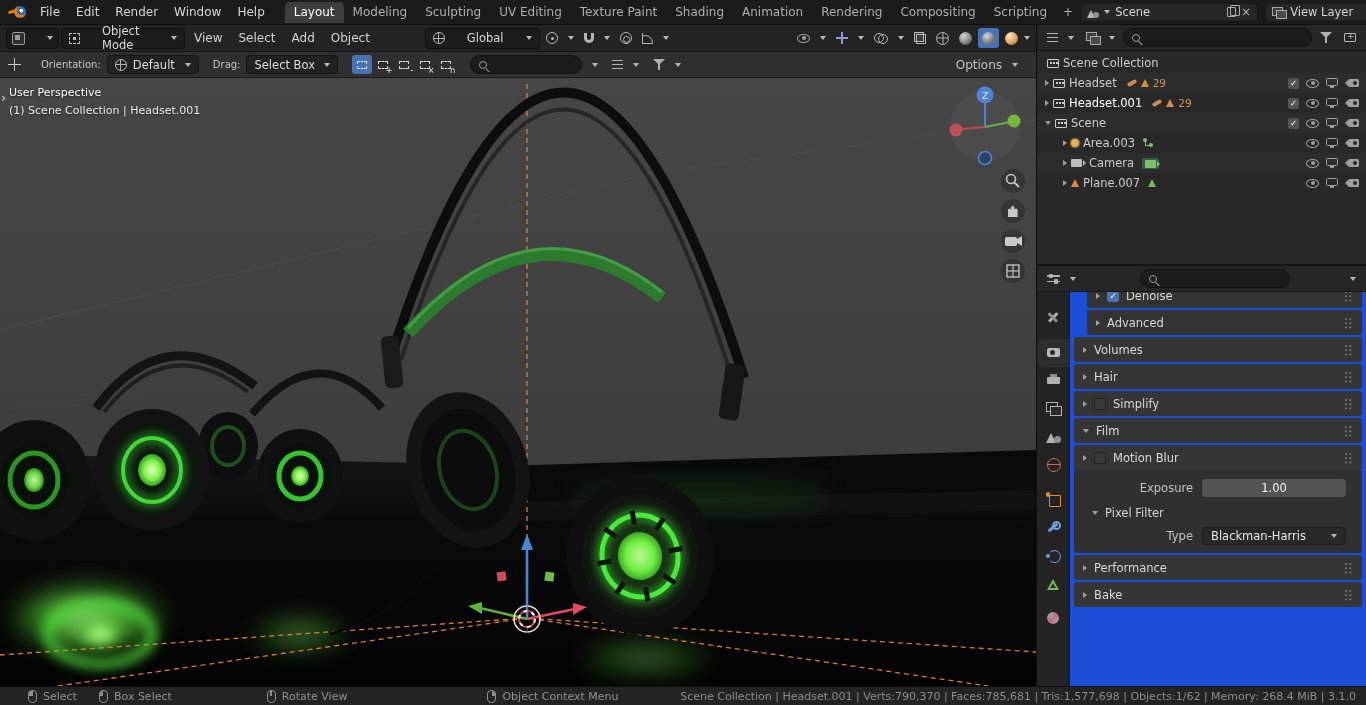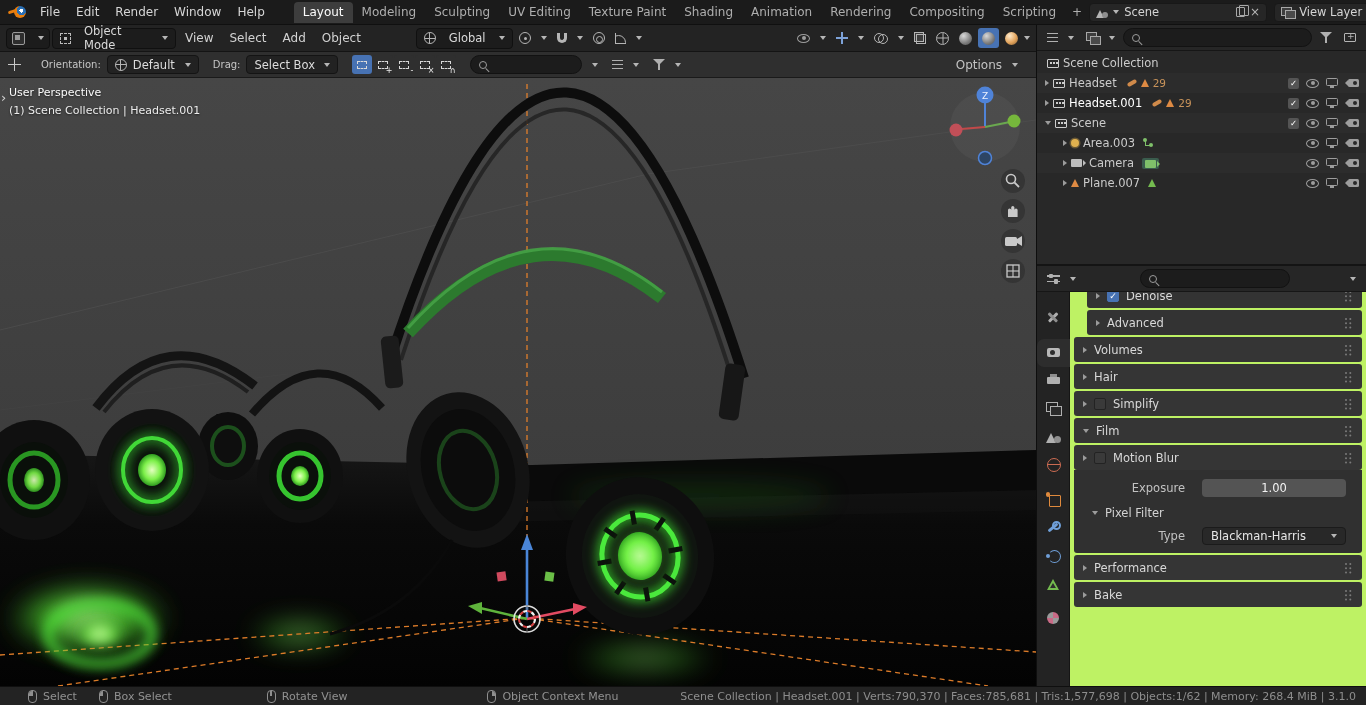--- a/index.html
+++ b/index.html
@@ -5,21 +5,21 @@
 *{margin:0;padding:0;box-sizing:border-box}
 html,body{width:1366px;height:705px;overflow:hidden;background:#111}
 body{font-family:"DejaVu Sans","Liberation Sans",sans-serif;font-size:12px;color:#c3c3c3}
 .app{width:1366px;height:705px;display:flex;flex-direction:column}
 
 .topbar{height:25px;flex:none;background:#1b1b1b;display:flex;align-items:center;padding:0 4px;border-bottom:1px solid #101010}
 .blender-logo{width:18px;height:12px;margin:0 6px 0 4px;position:relative;flex:none}
 .blender-logo::before{content:"";position:absolute;right:0;top:0;width:12px;height:12px;border-radius:50%;background:radial-gradient(circle at 62% 38%,#ffffff 0 2px,#2a6fb4 2px 4.5px,#e87d0d 4.5px)}
 .blender-logo::after{content:"";position:absolute;left:0;top:4px;width:9px;height:3px;background:#e87d0d;border-radius:2px;transform:rotate(-18deg)}
 .menu-item{padding:3px 8px;color:#d6d6d6;border-radius:3px;white-space:nowrap}
-.ws-wrap{display:flex;margin-left:21px;align-items:center}
+.ws-wrap{display:flex;margin-left:12px;align-items:center}
 .ws-tab{padding:3px 9px 4px;color:#aeaeae;border-radius:4px 4px 0 0;white-space:nowrap}
 .ws-tab.active{background:#3d3d3d;color:#fdfdfd}
 .ws-add{padding:2px 7px;color:#b0b0b0}
 .tb-right{margin-left:auto;display:flex;align-items:center;gap:7px;padding-right:3px}
 .id-widget{height:19px;background:#262626;border:1px solid #181818;border-radius:4px;display:flex;align-items:center;padding:0 6px;gap:5px;color:#d5d5d5;font-size:11.5px}
 .idw-sp{flex:1}
 
 .caret{width:0;height:0;border-left:3.5px solid transparent;border-right:3.5px solid transparent;border-top:4px solid #b6b6b6;flex:none}
 .tri-r{width:0;height:0;border-top:3.5px solid transparent;border-bottom:3.5px solid transparent;border-left:4.5px solid #9c9c9c;flex:none}
 .tri-d{width:0;height:0;border-left:3.5px solid transparent;border-right:3.5px solid transparent;border-top:4.5px solid #9c9c9c;flex:none}
@@ -37,21 +37,21 @@
 .i-mag::after{content:"";position:absolute;left:6px;top:6px;width:5px;height:1.3px;background:#9b9b9b;transform:rotate(45deg);transform-origin:0 0}
 .i-funnel{width:12px;height:11px;position:relative;flex:none}
 .i-funnel::before{content:"";position:absolute;left:0;top:0;border-left:6px solid transparent;border-right:6px solid transparent;border-top:6px solid #b0b0b0}
 .i-funnel::after{content:"";position:absolute;left:5px;top:5px;width:2px;height:6px;background:#b0b0b0}
 .i-list{width:11px;height:9px;display:flex;flex-direction:column;justify-content:space-between;flex:none}
 .i-list i{height:1.4px;background:#b0b0b0;display:block}
 .i-newcoll{width:12px;height:9px;border:1px solid #b5b5b5;border-radius:1px;position:relative;flex:none}
 .i-newcoll::after{content:"+";position:absolute;left:2px;top:-3px;font-size:9px;color:#b5b5b5}
 
 .vp-header{height:27px;flex:none;background:#232323;display:flex;align-items:center;padding:0 6px;gap:2px;border-bottom:1px solid #141414}
-.widget{height:21px;background:#1c1c1c;border:1px solid #101010;border-radius:4px;display:flex;align-items:center;padding:0 7px;gap:13px;color:#dadada;font-size:11.5px}
+.widget{height:21px;background:#1c1c1c;border:1px solid #101010;border-radius:4px;display:flex;align-items:center;padding:0 7px;gap:22px;color:#dadada;font-size:11.5px}
 .hmenu{padding:4px 7px;color:#d2d2d2}
 .icon-btn{height:21px;display:flex;align-items:center;padding:0 4px;border-radius:4px;gap:10px}
 .vph-right{margin-left:auto;display:flex;align-items:center;gap:2px}
 .i-editor3d{width:13px;height:13px;border:1px solid #9a9a9a;border-radius:2px;position:relative;background:#2e2e2e;flex:none}
 .i-editor3d::after{content:"";position:absolute;left:2px;top:2px;width:5px;height:5px;background:#9a9a9a}
 .i-objmode{width:11px;height:11px;border:1px dashed #bbbbbb;position:relative;flex:none}
 .i-objmode::after{content:"";position:absolute;left:3px;top:3px;width:3px;height:3px;background:#bbbbbb}
 .i-globe{width:12px;height:12px;border:1px solid #b5b5b5;border-radius:50%;position:relative;flex:none}
 .i-globe::before{content:"";position:absolute;left:0;right:0;top:4.5px;height:1px;background:#b5b5b5}
 .i-globe::after{content:"";position:absolute;left:4.5px;top:0;bottom:0;width:1px;background:#b5b5b5}
@@ -138,34 +138,34 @@
 .i-camrender{width:11px;height:8px;background:#9d9d9d;border-radius:1.5px;position:relative;flex:none;margin-left:3px}
 .i-camrender::before{content:"";position:absolute;left:-3.5px;top:1px;border-top:3px solid transparent;border-bottom:3px solid transparent;border-right:3.5px solid #9d9d9d}
 .i-camrender::after{content:"";position:absolute;right:2px;top:2px;width:4px;height:4px;border-radius:50%;background:#282828}
 
 .properties{flex:1;display:flex;flex-direction:column;min-height:0}
 .prop-main{flex:1;display:flex;min-height:0}
 .ptabs{width:33px;flex:none;background:#232323;display:flex;flex-direction:column;align-items:center;padding-top:12px;border-right:1px solid #151515}
 .ptab{width:33px;display:flex;justify-content:center;padding:6px 0 7px}
 .ptab.active{background:#2d2d2d;border-radius:7px 0 0 7px}
 .ptab.gap{margin-top:7px}
-.pbody{flex:1;background:#bef264;min-width:0;overflow:hidden;padding:2px 2px 0}
+.pbody{flex:1;background:#1d4ed8;min-width:0;overflow:hidden;padding:2px 2px 0}
 .panel{background:#353535;border-radius:3px;height:25px;display:flex;align-items:center;gap:7px;padding:0 9px;margin:2px 2px 0;color:#d9d9d9;font-size:11.5px}
 .panel.sub{margin-left:15px;background:#333333}
 .panel.cut{margin-top:-11px}
 .panel .dots{margin-left:auto}
 .panel .i-preset{margin-left:auto}
 .panel .i-preset + .dots{margin-left:10px}
 .dots{width:8px;height:12px;position:relative;flex:none}
 .dots::before{content:"";position:absolute;left:0;top:1px;width:2.3px;height:2.3px;border-radius:50%;background:#7b7b7b;box-shadow:0 4.3px 0 #7b7b7b,0 8.6px 0 #7b7b7b,4.3px 0 0 #7b7b7b,4.3px 4.3px 0 #7b7b7b,4.3px 8.6px 0 #7b7b7b}
 .i-preset{width:12px;height:9px;display:flex;flex-direction:column;justify-content:space-between;flex:none}
 .i-preset i{display:block;height:1.4px;background:#a8a8a8}
 .film-body{background:#303030;margin:0 2px;border-radius:0 0 3px 3px;padding:5px 0 6px}
 .prop-row{display:flex;align-items:center;height:25px;padding-right:16px}
-.prop-label{width:128px;text-align:right;padding-right:17px;color:#c2c2c2;font-size:11.5px;flex:none}
+.prop-label{width:128px;text-align:right;padding-right:9px;color:#c2c2c2;font-size:11.5px;flex:none}
 .slider{flex:1;height:18px;background:#545454;border-radius:4px;display:flex;align-items:center;justify-content:center;color:#f2f2f2;font-size:11.5px}
 .ddfield{flex:1;height:18px;background:#282828;border:1px solid #1b1b1b;border-radius:4px;display:flex;align-items:center;padding:0 8px;color:#e6e6e6;font-size:11.5px}
 .ddfield .caret{margin-left:auto}
 .subhead{display:flex;align-items:center;gap:7px;height:25px;padding:0 9px 0 18px;color:#d2d2d2;font-size:11.5px}
 .checkbox{width:12px;height:12px;border-radius:2px;background:#3a3a3a;border:1px solid #232323;flex:none}
 .checkbox.checked{background:#4772b3;border-color:#4772b3;color:#ffffff;font-size:9px;line-height:11px;text-align:center}
 .checkbox.checked::after{content:"✓"}
 .i-props{width:13px;height:11px;display:flex;flex-direction:column;justify-content:space-around;flex:none}
 .i-props i{position:relative;height:1.5px;background:#b0b0b0;display:block}
 .i-props i::after{content:"";position:absolute;top:-1.5px;width:4px;height:4.5px;border-radius:1px;background:#b0b0b0}

